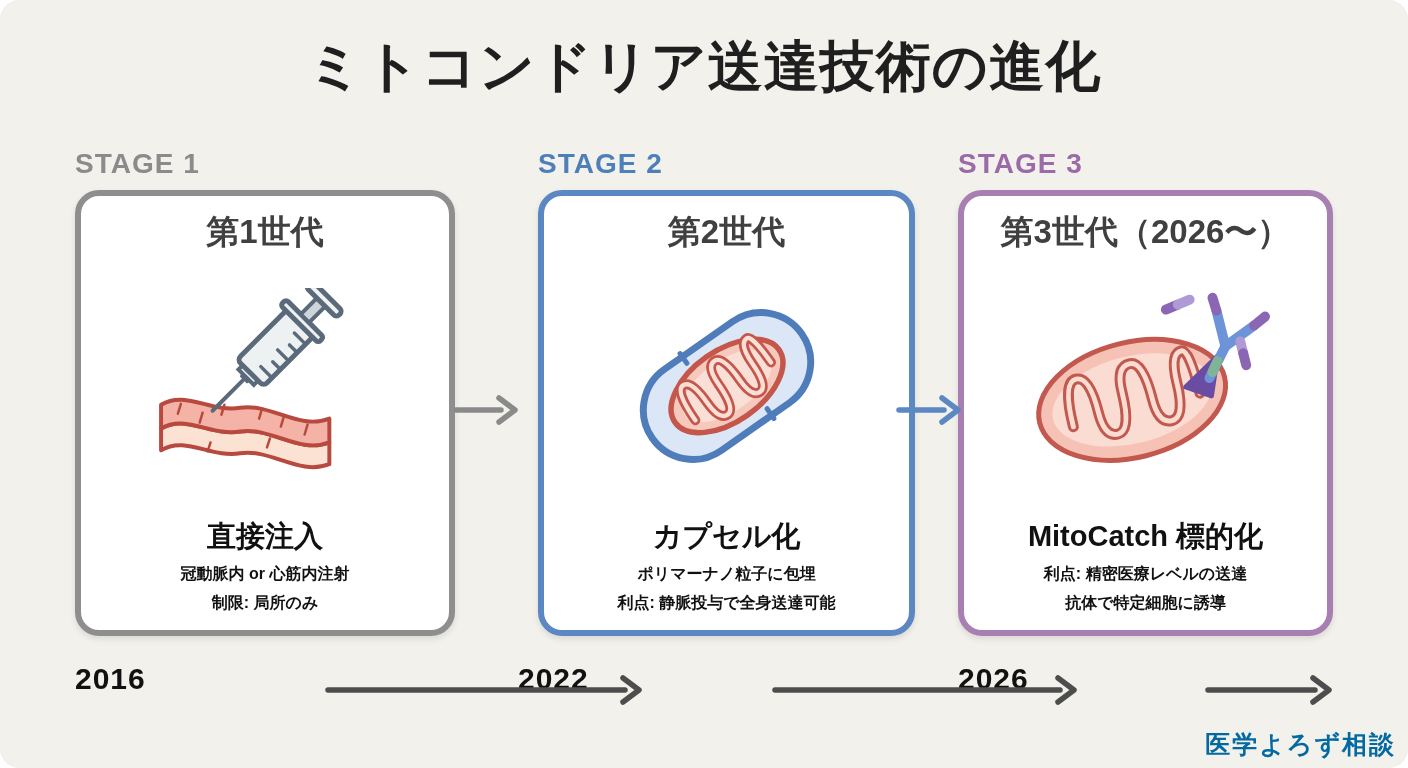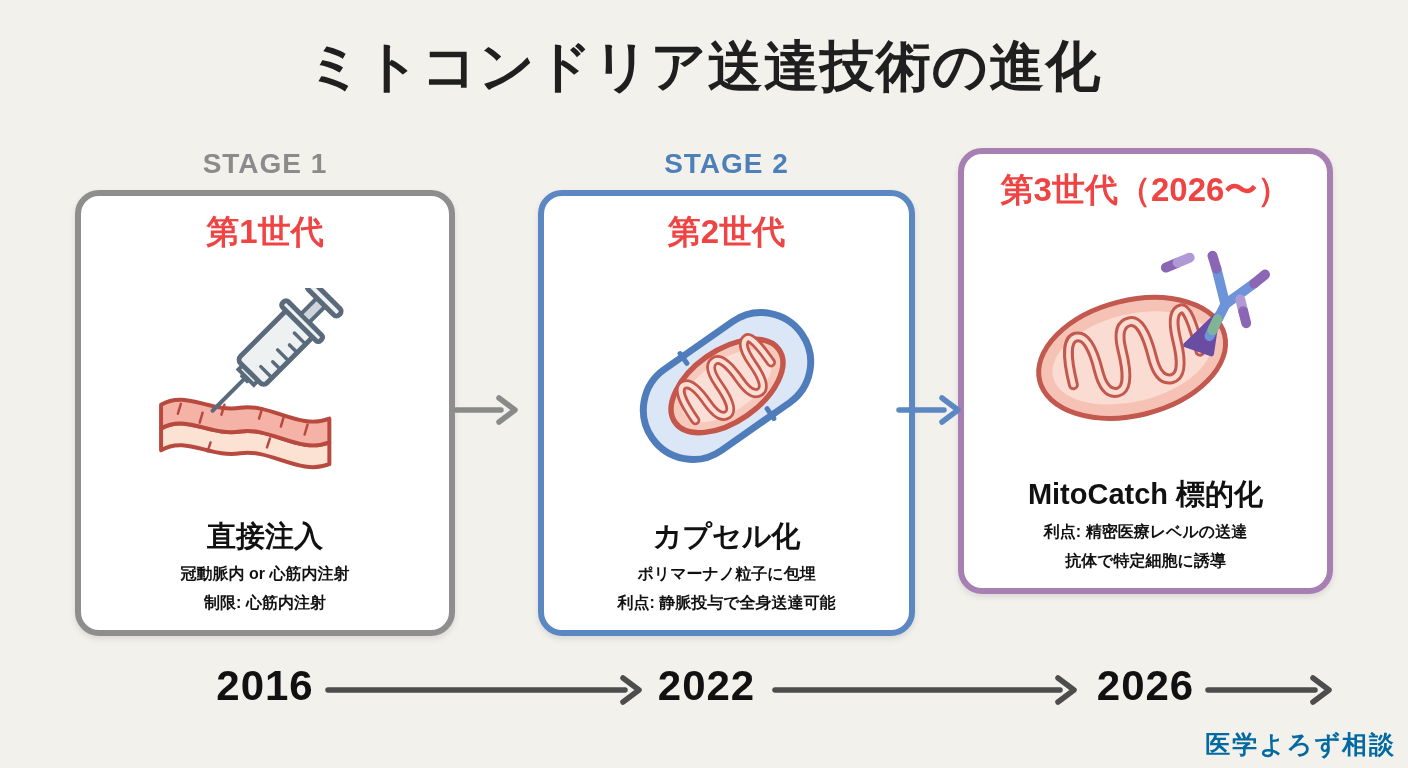--- a/index.html
+++ b/index.html
@@ -20,21 +20,20 @@
     text-align: center;
     font-size: 55px;
     font-weight: 900;
     color: #1f1f1f;
     letter-spacing: 1px;
   }
 
   .stage { position: absolute; top: 148px; }
   .stage-label {
     width: 100%;
-    text-align: center;
     font-size: 28px;
     font-weight: 800;
     letter-spacing: 1px;
     color: var(--label-color, #888);
     margin-bottom: 10px;
   }
   .card {
     width: 100%;
     height: 446px;
     background: #ffffff;
@@ -42,21 +41,21 @@
     border-radius: 24px;
     box-shadow: 0 3px 6px rgba(0,0,0,0.10);
     display: flex;
     flex-direction: column;
     align-items: center;
     padding: 14px 10px 18px 10px;
   }
   .gen-title {
     font-size: 33px;
     font-weight: 800;
-    color: #ef4444;
+    color: #404040;
     text-align: center;
     white-space: nowrap;
   }
   .icon-box {
     flex: 1;
     display: flex;
     align-items: center;
     justify-content: center;
   }
   .method {
@@ -75,42 +74,42 @@
     line-height: 1.15;
     white-space: nowrap;
   }
   .detail + .detail { margin-top: 10px; }
 
   .connector { position: absolute; top: 388px; color: var(--arrow-color, #888); }
 
   .timeline-year {
     position: absolute;
     top: 662px;
-    text-align: center;
-    font-size: 42px;
+    text-align: left;
+    font-size: 30px;
     font-weight: 800;
     color: #111;
     letter-spacing: 1px;
   }
   .timeline-arrow { position: absolute; top: 670px; color: #4d4d4d; }
 
   .watermark {
     position: absolute;
     top: 728px;
     right: 12px;
     font-size: 25px;
     font-weight: 600;
     color: #0369a1;
     letter-spacing: 2px;
   }
 </style>
 </head>
 <body>
 
-<div class="canvas" style="background: rgb(242, 241, 236);">
+<div class="canvas" style="background: rgb(242, 241, 236); border-radius: 19px;">
 
   <h1 class="title">ミトコンドリア送達技術の進化</h1>
 
   <section class="stage" style="left: 75px; width: 380px; --label-color: #8b8b8b; --border-color: #8e8e8e;">
     <div class="stage-label">STAGE 1</div>
     <div class="card">
       <div class="gen-title">第1世代</div>
       <div class="icon-box">
         <svg width="228" height="196" viewBox="0 0 230 198">
 
@@ -141,21 +140,21 @@
               <line x1="114" y1="17" x2="114" y2="3"></line>
             </g>
             <rect x="124" y="-27" width="8" height="54" rx="3" fill="#eef1f2" stroke="#5a6a7a" stroke-width="5"></rect>
             <rect x="132" y="-6" width="24" height="12" fill="#cdd5da" stroke="#5a6a7a" stroke-width="4"></rect>
             <rect x="155" y="-22" width="9" height="44" rx="4" fill="#eef1f2" stroke="#5a6a7a" stroke-width="5"></rect>
           </g>
         </svg>
       </div>
       <div class="method">直接注入</div>
       <div class="detail">冠動脈内 or 心筋内注射</div>
-      <div class="detail">制限: 心筋内注射</div>
+      <div class="detail">制限: 局所のみ</div>
     </div>
   </section>
 
   <section class="stage" style="left: 518px; width: 377px; margin-left: 20px; --label-color: #4d7fb8; --border-color: #5b87c2;">
     <div class="stage-label">STAGE 2</div>
     <div class="card">
       <div class="gen-title">第2世代</div>
       <div class="icon-box">
         <svg width="228" height="192" viewBox="0 0 230 192">
           <g transform="translate(115,96) rotate(-35)">
@@ -169,20 +168,21 @@
           </g>
         </svg>
       </div>
       <div class="method">カプセル化</div>
       <div class="detail">ポリマーナノ粒子に包埋</div>
       <div class="detail">利点: 静脈投与で全身送達可能</div>
     </div>
   </section>
 
   <section class="stage" style="left: 958px; width: 375px; --label-color: #9a6ba8; --border-color: #a87fb2;">
+    <div class="stage-label">STAGE 3</div>
     <div class="card">
       <div class="gen-title">第3世代（2026〜）</div>
       <div class="icon-box">
         <svg width="250" height="192" viewBox="0 0 252 192">
 
           <g transform="translate(112,110) rotate(-14)">
             <ellipse cx="0" cy="0" rx="96" ry="58" fill="#f6c2b6" stroke="#c2584e" stroke-width="5"></ellipse>
             <ellipse cx="0" cy="0" rx="82" ry="44" fill="#fbdcd2"></ellipse>
             <path d="M-64,12 Q-64,-34 -50,-34 Q-36,-34 -36,4 Q-36,30 -22,30 Q-8,30 -8,-10 Q-8,-36 6,-36 Q20,-36 20,4 Q20,30 34,30 Q48,30 48,-6 Q48,-36 60,-36 Q68,-36 68,10" fill="none" stroke="#c2584e" stroke-width="11" stroke-linecap="round" stroke-linejoin="round"></path>
             <path d="M-64,12 Q-64,-34 -50,-34 Q-36,-34 -36,4 Q-36,30 -22,30 Q-8,30 -8,-10 Q-8,-36 6,-36 Q20,-36 20,4 Q20,30 34,30 Q48,30 48,-6 Q48,-36 60,-36 Q68,-36 68,10" fill="none" stroke="#fbdcd2" stroke-width="5" stroke-linecap="round" stroke-linejoin="round"></path>

